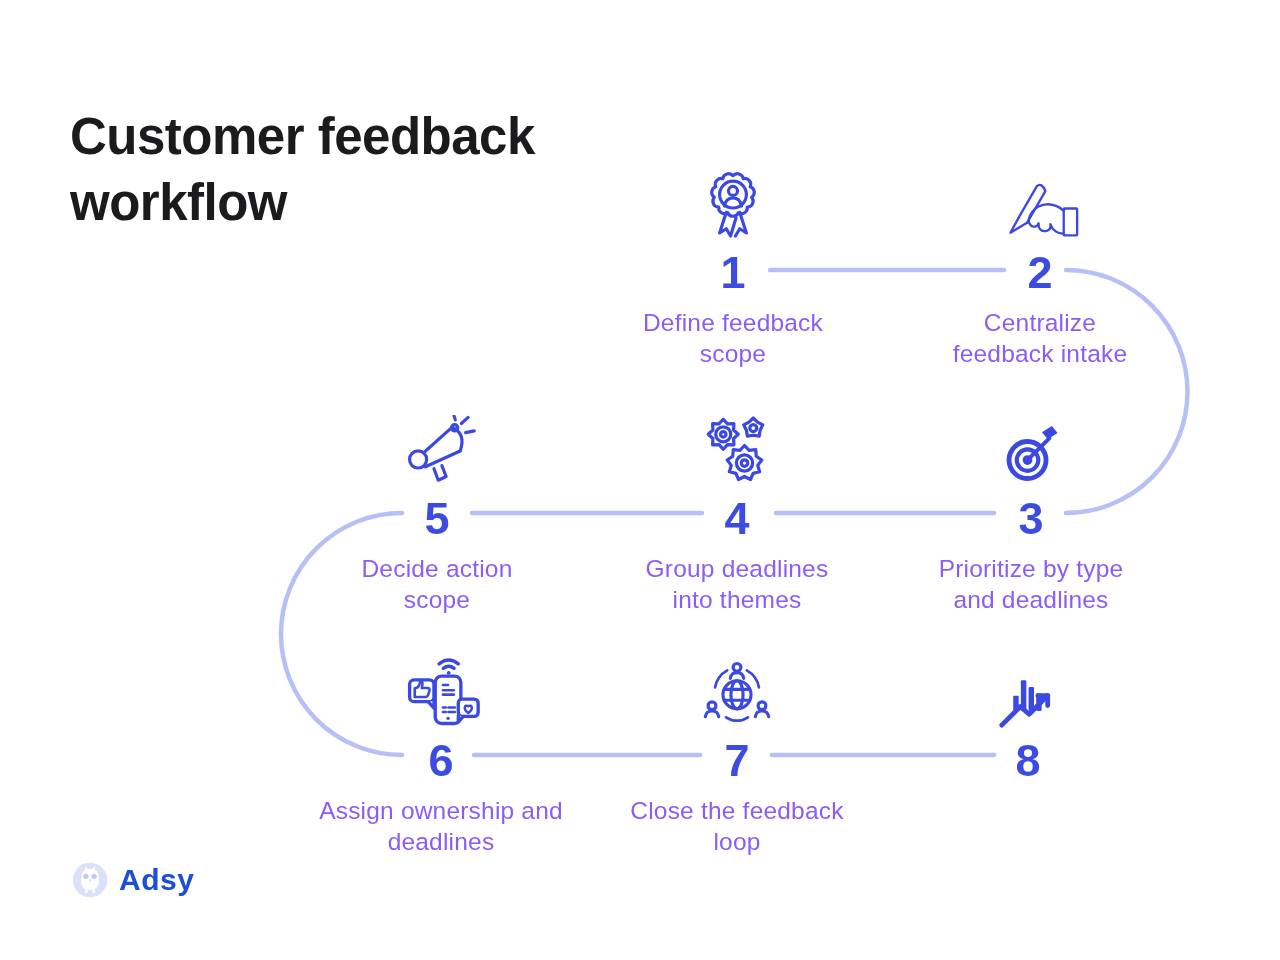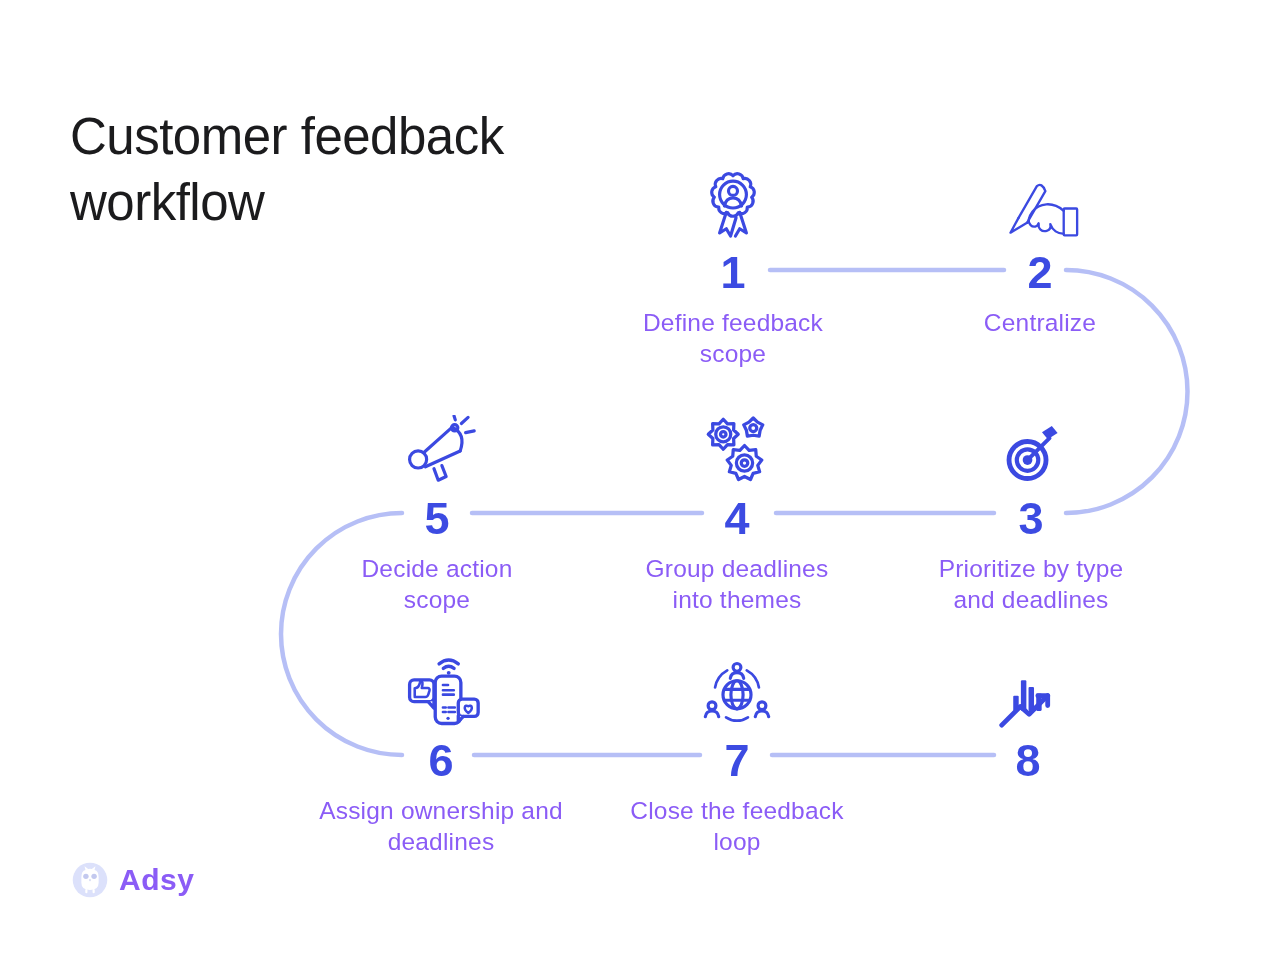--- a/index.html
+++ b/index.html
@@ -2,21 +2,21 @@
 <html><head>
 <meta charset="utf-8">
 <style>
   html,body{margin:0;padding:0;background:#fff;}
   .canvas{
     position:relative;width:1280px;height:960px;background:#ffffff;
     font-family:"Liberation Sans",sans-serif;overflow:hidden;
   }
   .page-title{
     position:absolute;left:70px;top:104px;
-    font-size:51px;line-height:66px;font-weight:400;
+    font-size:51px;line-height:66px;font-weight:700;
     color:#1b1b1d;letter-spacing:-0.5px;
   }
   .connector{position:absolute;left:0;top:0;z-index:0;}
   .connector path{fill:none;stroke:#b6bff6;stroke-width:4.5;stroke-linecap:round;}
   .step{
     position:absolute;width:340px;margin-left:-170px;z-index:1;
     display:flex;flex-direction:column;align-items:center;text-align:center;
   }
   .step-icon{height:84px;display:flex;align-items:flex-end;justify-content:center;padding-bottom:2px;}
   .step-icon svg{display:block;}
@@ -26,21 +26,21 @@
   .step-number{
     height:48px;line-height:48px;font-size:45px;font-weight:700;color:#3c4be2;
   }
   .step-label{
     margin-top:10px;font-size:24.5px;line-height:31px;color:#8b5cf6;letter-spacing:0.2px;
   }
   .step-label span{display:block;}
   .watermark{
     position:absolute;left:70px;top:860px;display:flex;align-items:center;gap:9px;z-index:1;
   }
-  .watermark-text{font-size:30px;font-weight:700;color:#8b5cf6;letter-spacing:0.5px;}
+  .watermark-text{font-size:30px;font-weight:700;color:#1d4ed8;letter-spacing:0.5px;}
 </style>
 </head>
 <body>
 
 <div class="canvas">
 
   <svg class="connector" width="1280" height="960" aria-hidden="true">
     <path d="M770 270 H1004"></path>
     <path d="M1066 270 A121.5 121.5 0 0 1 1066 513"></path>
     <path d="M776 513 H994"></path>
@@ -78,20 +78,21 @@
       <svg width="86" height="68" viewBox="0 0 96 76">
         <path class="ic" d="M44.5 8 L24 43.5 M54 13.5 L33.5 49 M44.5 8 Q50 3.5 54 13.5"></path>
         <path class="ic" d="M24 43.5 L15 60 L33.5 49"></path>
         <rect class="ic" x="74.5" y="33" width="15" height="30" rx="1"></rect>
         <path class="ic" d="M74.5 35.5 C62 24.5 47 27 39.5 36.5 C35 42.5 34 48 37.5 51.5 C40.5 54.5 45.5 53.5 46.5 49.5 C45.5 55.5 50 59.5 55.5 58 C59 57 60.5 54 59.5 50.5 C62 57.5 68 61.5 74.5 61"></path>
       </svg>
     </div>
     <div class="step-number">2</div>
     <div class="step-label">
       <span>Centralize</span>
+      <span>feedback intake</span>
     </div>
   </div>
 
   <div class="step" style="left:1031px;top:409px;">
     <div class="step-icon">
       <svg width="74" height="74" viewBox="0 0 64 64">
         <circle class="ic" style="stroke-width:4.2" cx="29" cy="35.5" r="16"></circle>
         <circle class="ic" style="stroke-width:3.6" cx="29" cy="35.5" r="9.3"></circle>
         <circle class="icf" cx="29" cy="35.5" r="4.2"></circle>
         <path class="ic" style="stroke-width:3.4" d="M31.5 33 L48 16.5"></path>

